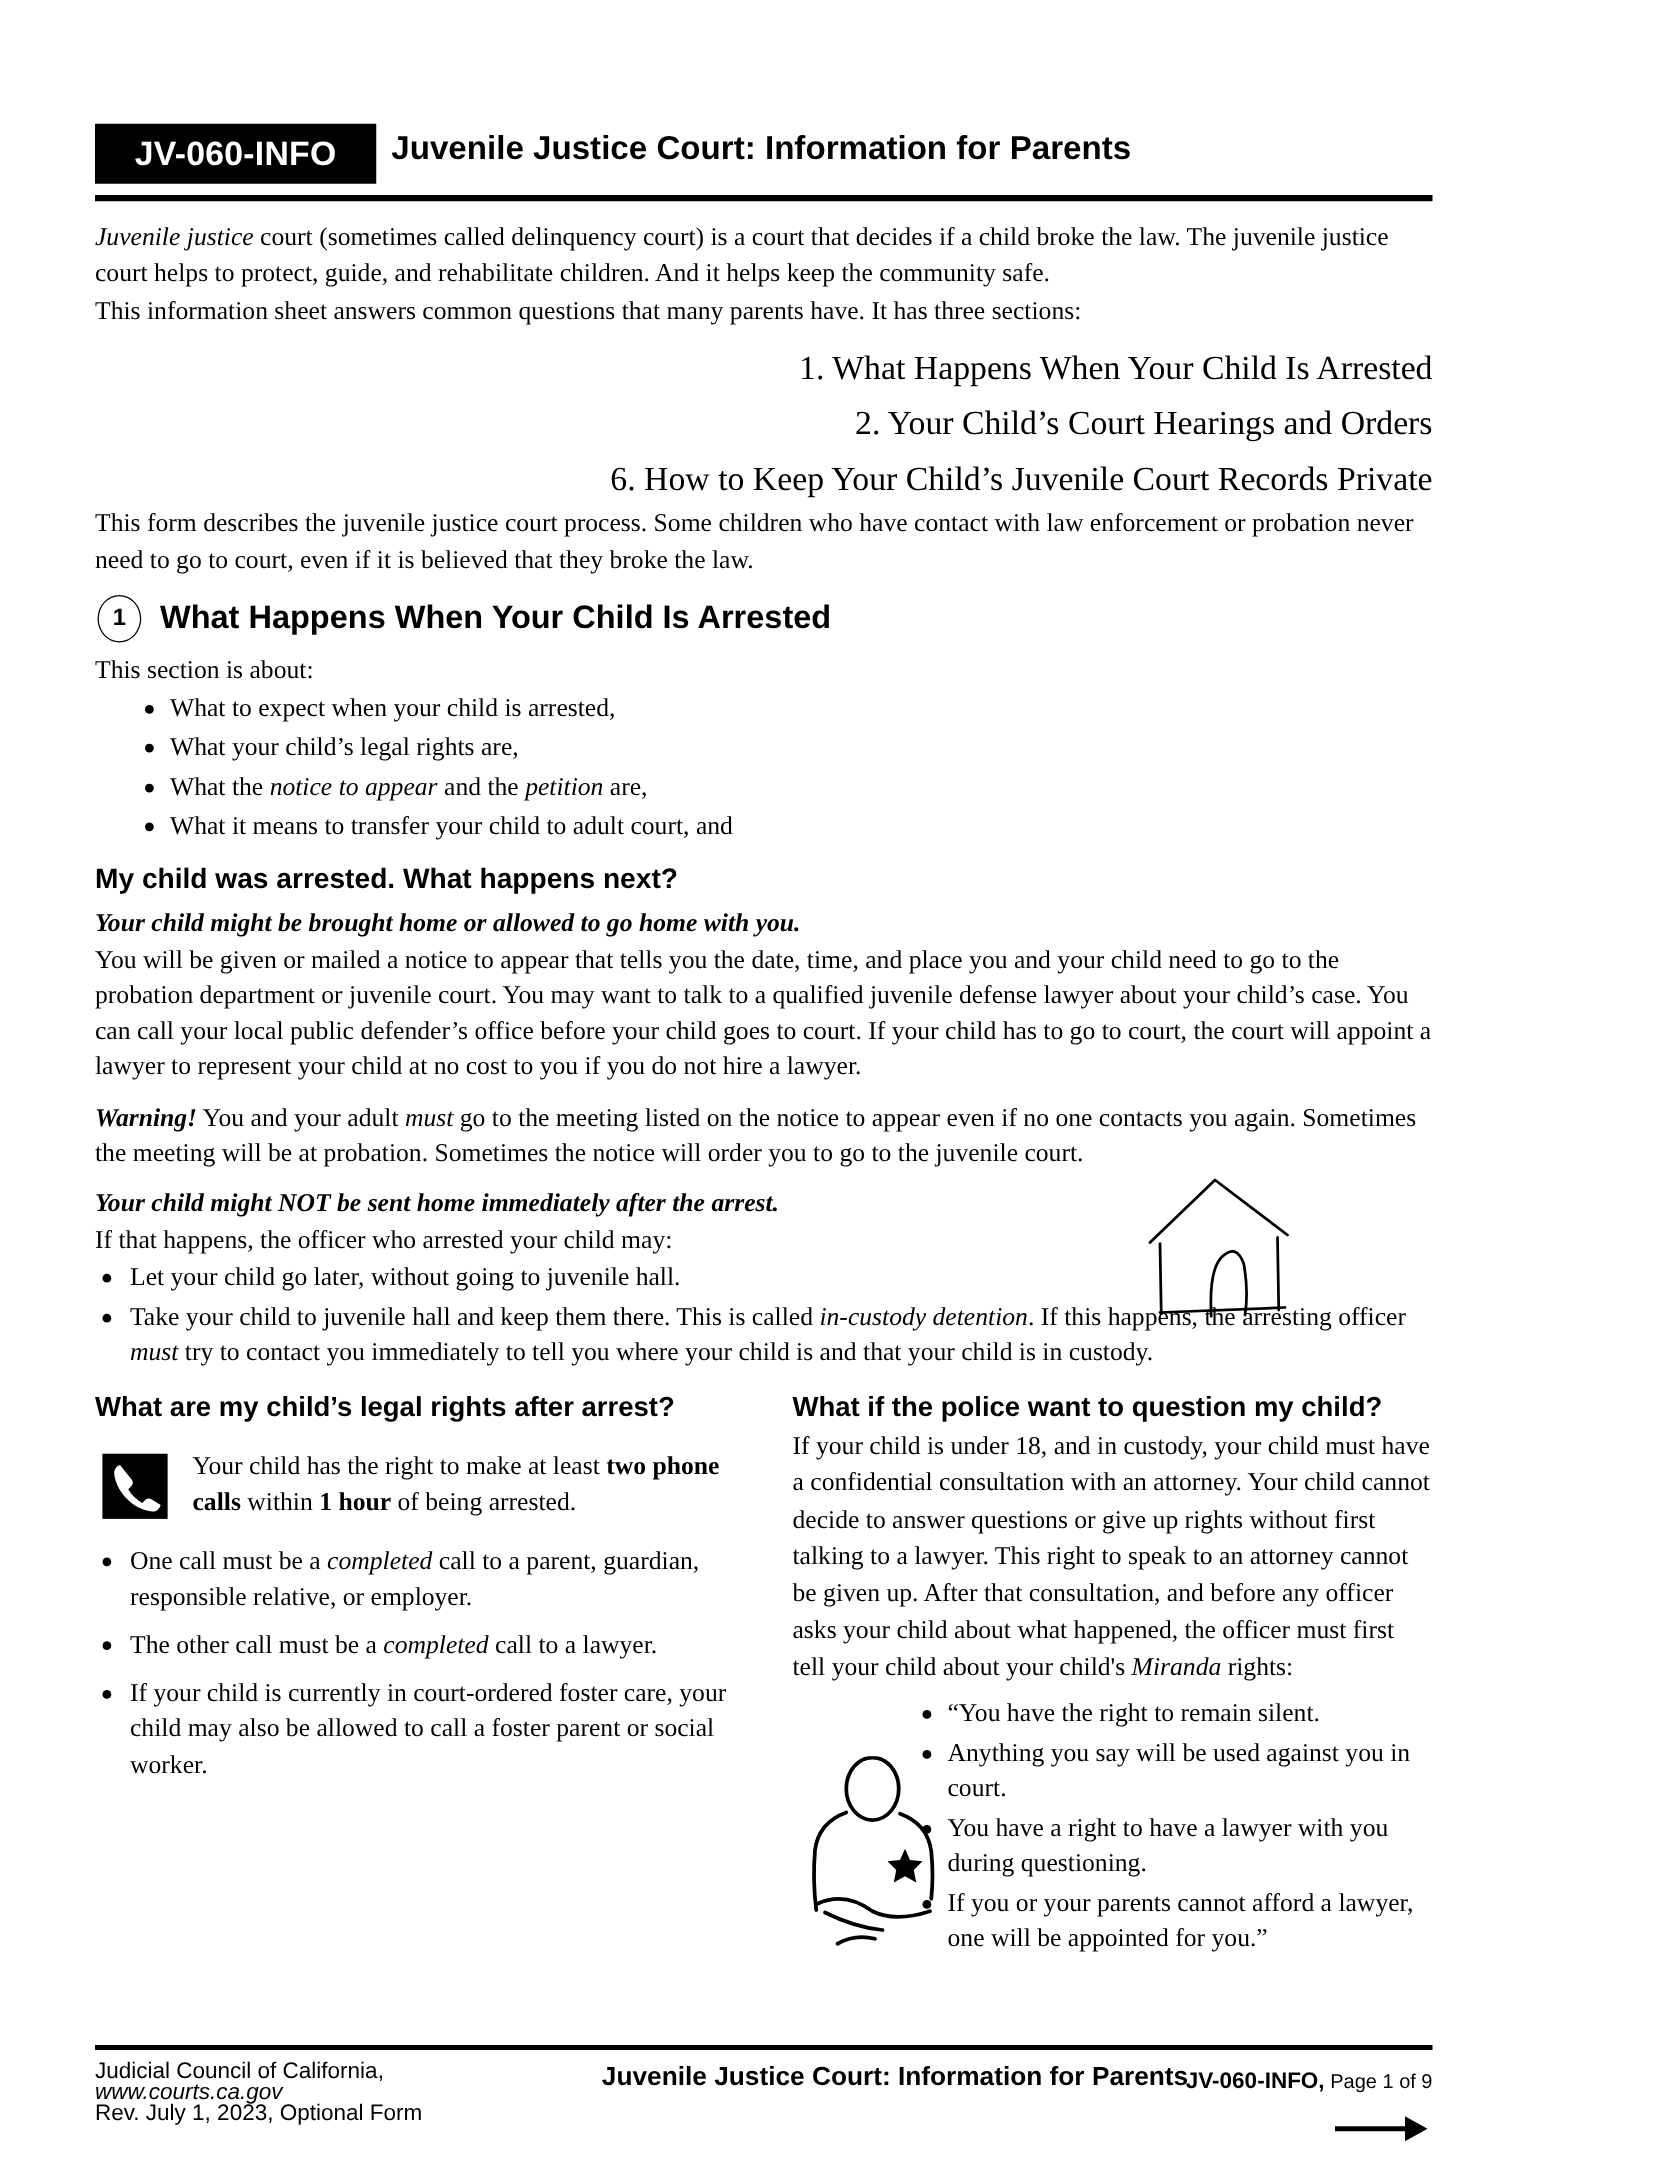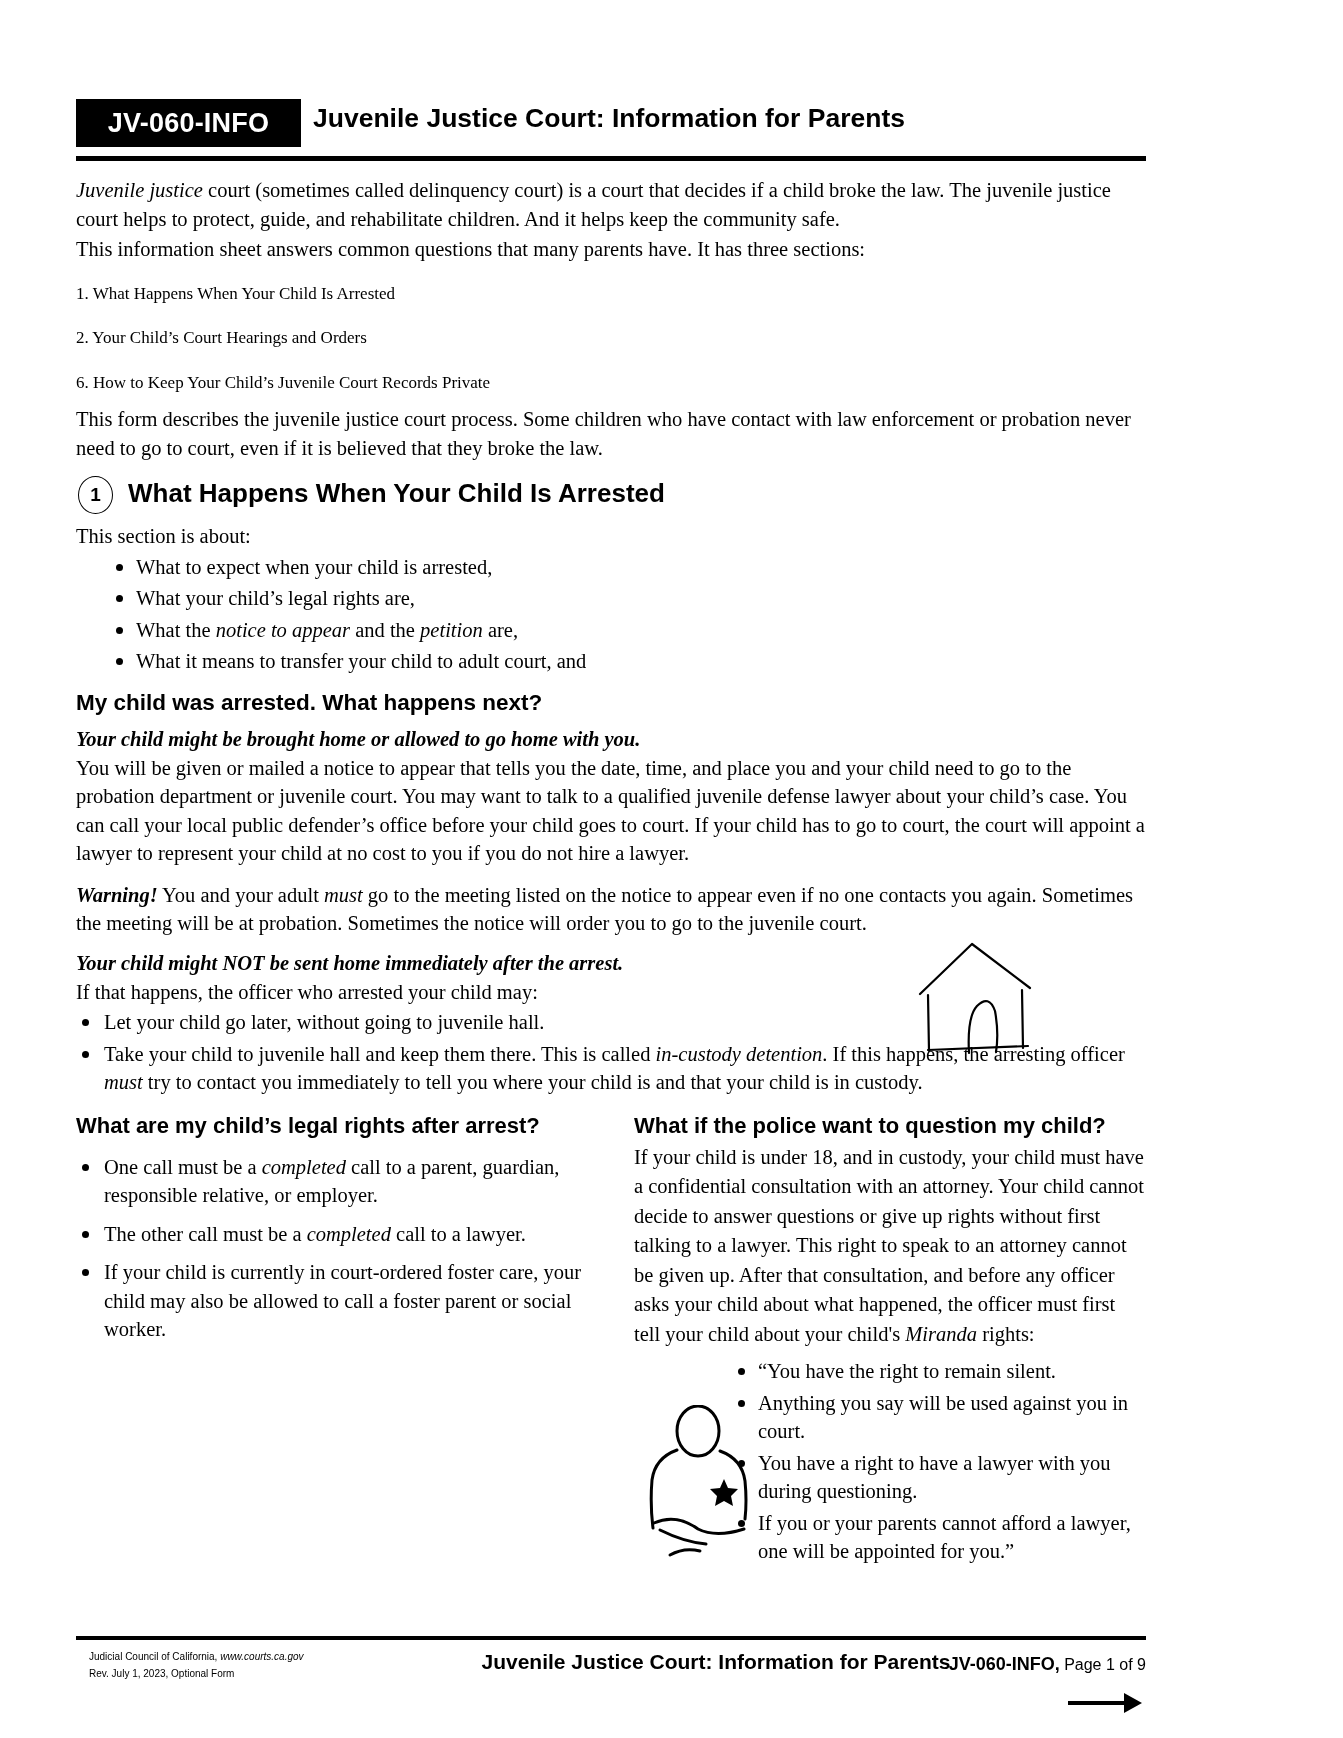--- a/index.html
+++ b/index.html
@@ -22,21 +22,21 @@
   }
   .hdr-title{
     position:absolute;left:237px;top:4px;
     font-family:"Liberation Sans",sans-serif;font-weight:bold;font-size:26.5px;
     white-space:nowrap;
   }
   .rule-top{position:absolute;left:76px;top:156px;width:1070px;height:5px;background:#000;}
 
   
   .p{font-size:20.5px;line-height:28.5px;text-align:left;margin:0 0 2px 0;}
-  .num{font-size:17px;line-height:28.5px;margin:16px 0 2px 0;padding-left:28px;text-indent:-28px;}
+  .num{font-size:27px;line-height:28.5px;margin:16px 0 2px 0;padding-left:28px;text-indent:-28px;text-align:right;}
   i{font-style:italic;}
   b{font-weight:bold;}
   .bi{font-weight:bold;font-style:italic;}
 
   
   .sec{position:relative;height:40px;margin:14px 0 6px 0;}
   .sec .circ{
     position:absolute;left:2px;top:0px;width:33px;height:36px;border:1.8px solid #000;
     border-radius:50%;display:flex;align-items:center;justify-content:center;
     font-family:"Liberation Sans",sans-serif;font-weight:bold;font-size:19px;
@@ -71,21 +71,21 @@
 
   .phonebox{position:absolute;left:6px;top:4px;width:52px;height:52px;background:#000;}
   .phonebox svg{display:block;}
   .rights-intro{margin-left:78px;font-size:20.5px;line-height:29px;}
 
   
   .rule-bot{position:absolute;left:76px;top:1636px;width:1070px;height:4px;background:#000;}
   .foot{position:absolute;left:76px;top:1646px;width:1070px;height:80px;}
   .foot-left{
     position:absolute;left:0;top:2px;width:330px;
-    font-family:"Liberation Sans",sans-serif;font-size:10px;line-height:17px;margin-left:13px;
+    font-family:"Liberation Sans",sans-serif;font-size:18px;line-height:17px;
   }
   .foot-left .it{font-style:italic;}
   .foot-center{
     position:absolute;left:340px;top:4px;width:600px;text-align:center;
     font-family:"Liberation Sans",sans-serif;font-weight:bold;font-size:21px;
     white-space:nowrap;
   }
   .foot-right{
     position:absolute;right:0;top:8px;text-align:right;
     font-family:"Liberation Sans",sans-serif;font-size:16px;white-space:nowrap;
@@ -145,20 +145,29 @@
     <ul class="bl flush">
       <li><span>Let your child go later, without going to juvenile hall.</span></li>
       <li><span>Take your child to juvenile hall and keep them there. This is called </span><i>in-custody detention</i><span>. If this happens, the arresting officer </span><i>must</i><span> try to contact you immediately to tell you where your child is and that your child is in custody.</span></li>
     </ul>
 
     <div class="cols" style="height:470px;">
 
       <div class="colL">
         <p class="qh" style="margin-top:0;font-size:22px;">What are my child’s legal rights after arrest?</p>
 
+        <div style="position:relative;height:62px;margin-top:6px;">
+          <span class="phonebox">
+            <svg width="52" height="52" viewBox="0 0 52 52" aria-hidden="true">
+              <rect x="0" y="0" width="52" height="52" fill="#000"></rect>
+              <path d="M14 9c-3 1-5 4-4.6 7.3.9 7.6 5 14.6 10.5 20 5.5 5.4 12.6 9.2 20 9.8 3.2.3 6-2.2 6.6-5.2l-7.4-4.6c-1.6-1-3.6-.7-4.9.6l-2.4 2.4c-4.6-2.5-8.6-6.4-11.2-11l2.5-2.5c1.3-1.3 1.5-3.3.5-4.9z" fill="#fff"></path>
+            </svg>
+          </span>
+          <p class="rights-intro"><span>Your child has the right to make at least </span><b>two phone calls</b><span> within </span><b>1 hour</b><span> of being arrested.</span></p>
+        </div>
 
         <ul class="bl flush" style="margin-top:14px;">
           <li><span>One call must be a </span><i>completed</i><span> call to a parent, guardian, responsible relative, or employer.</span></li>
           <li style="margin-top:10px;"><span>The other call must be a </span><i>completed</i><span> call to a lawyer.</span></li>
           <li style="margin-top:10px;"><span>If your child is currently in court-ordered foster care, your child may also be allowed to call a foster parent or social worker.</span></li>
         </ul>
       </div>
 
       <div class="colR">
         <p class="qh" style="margin-top:0;font-size:22px;">What if the police want to question my child?</p>

